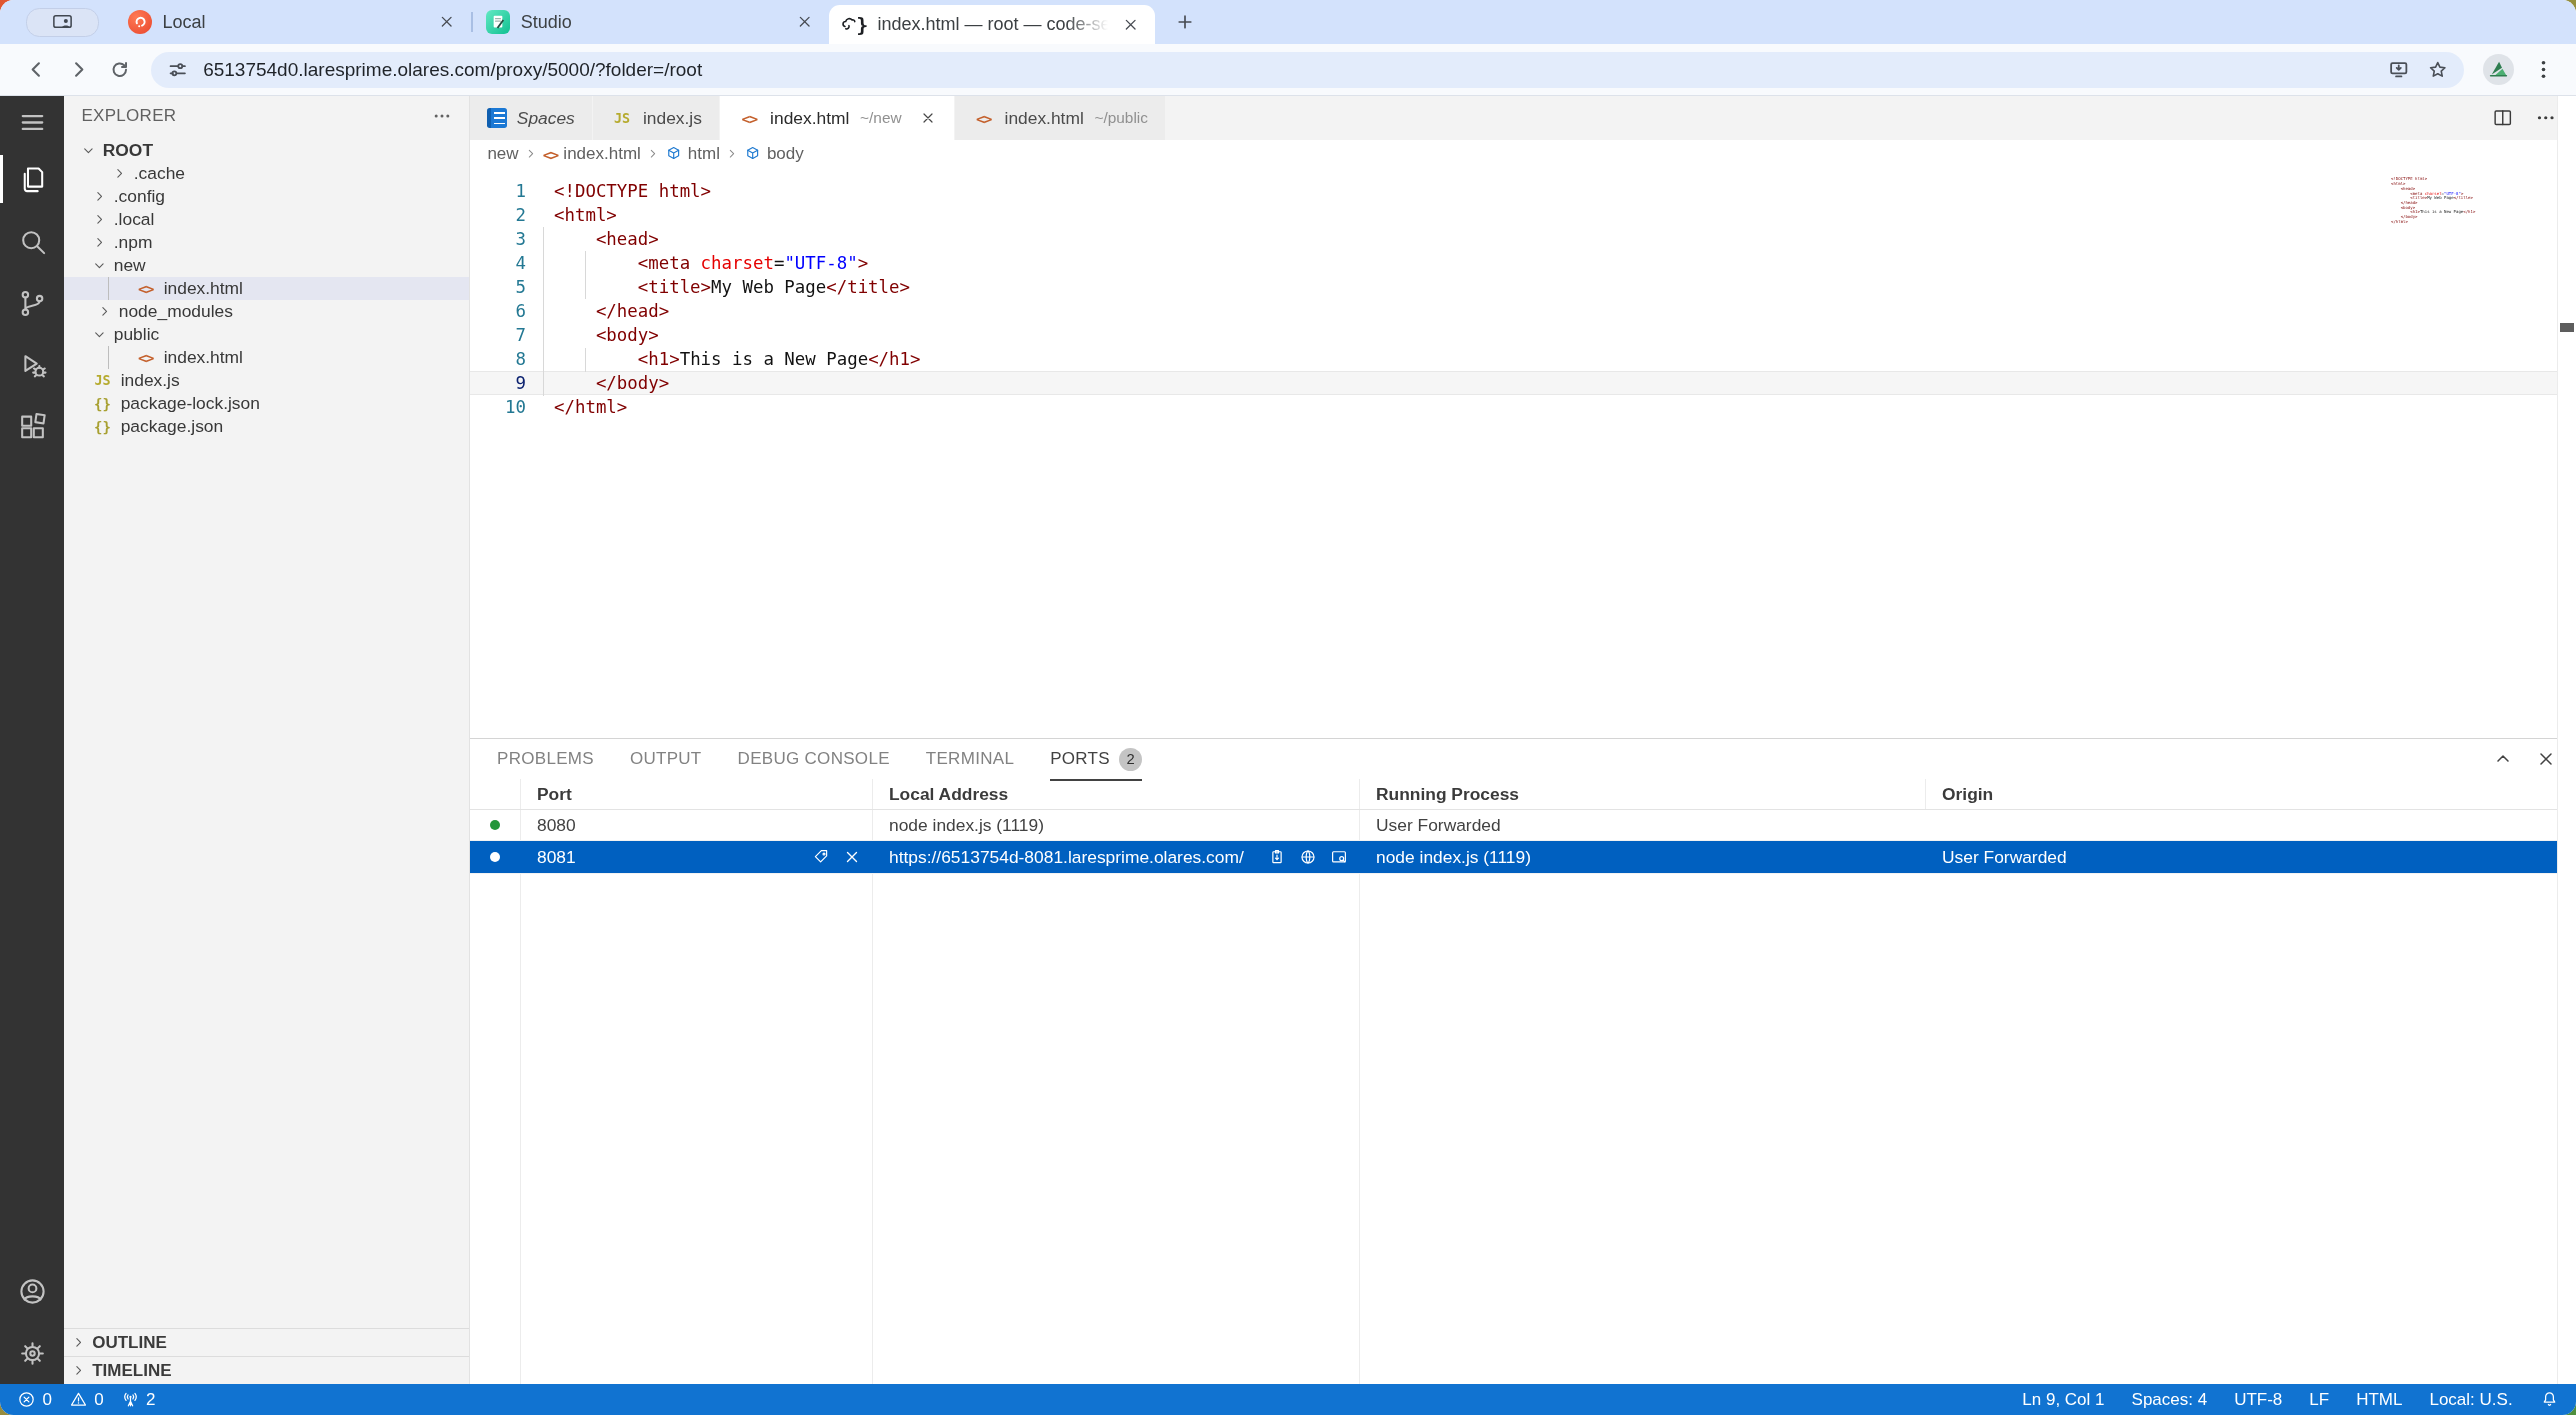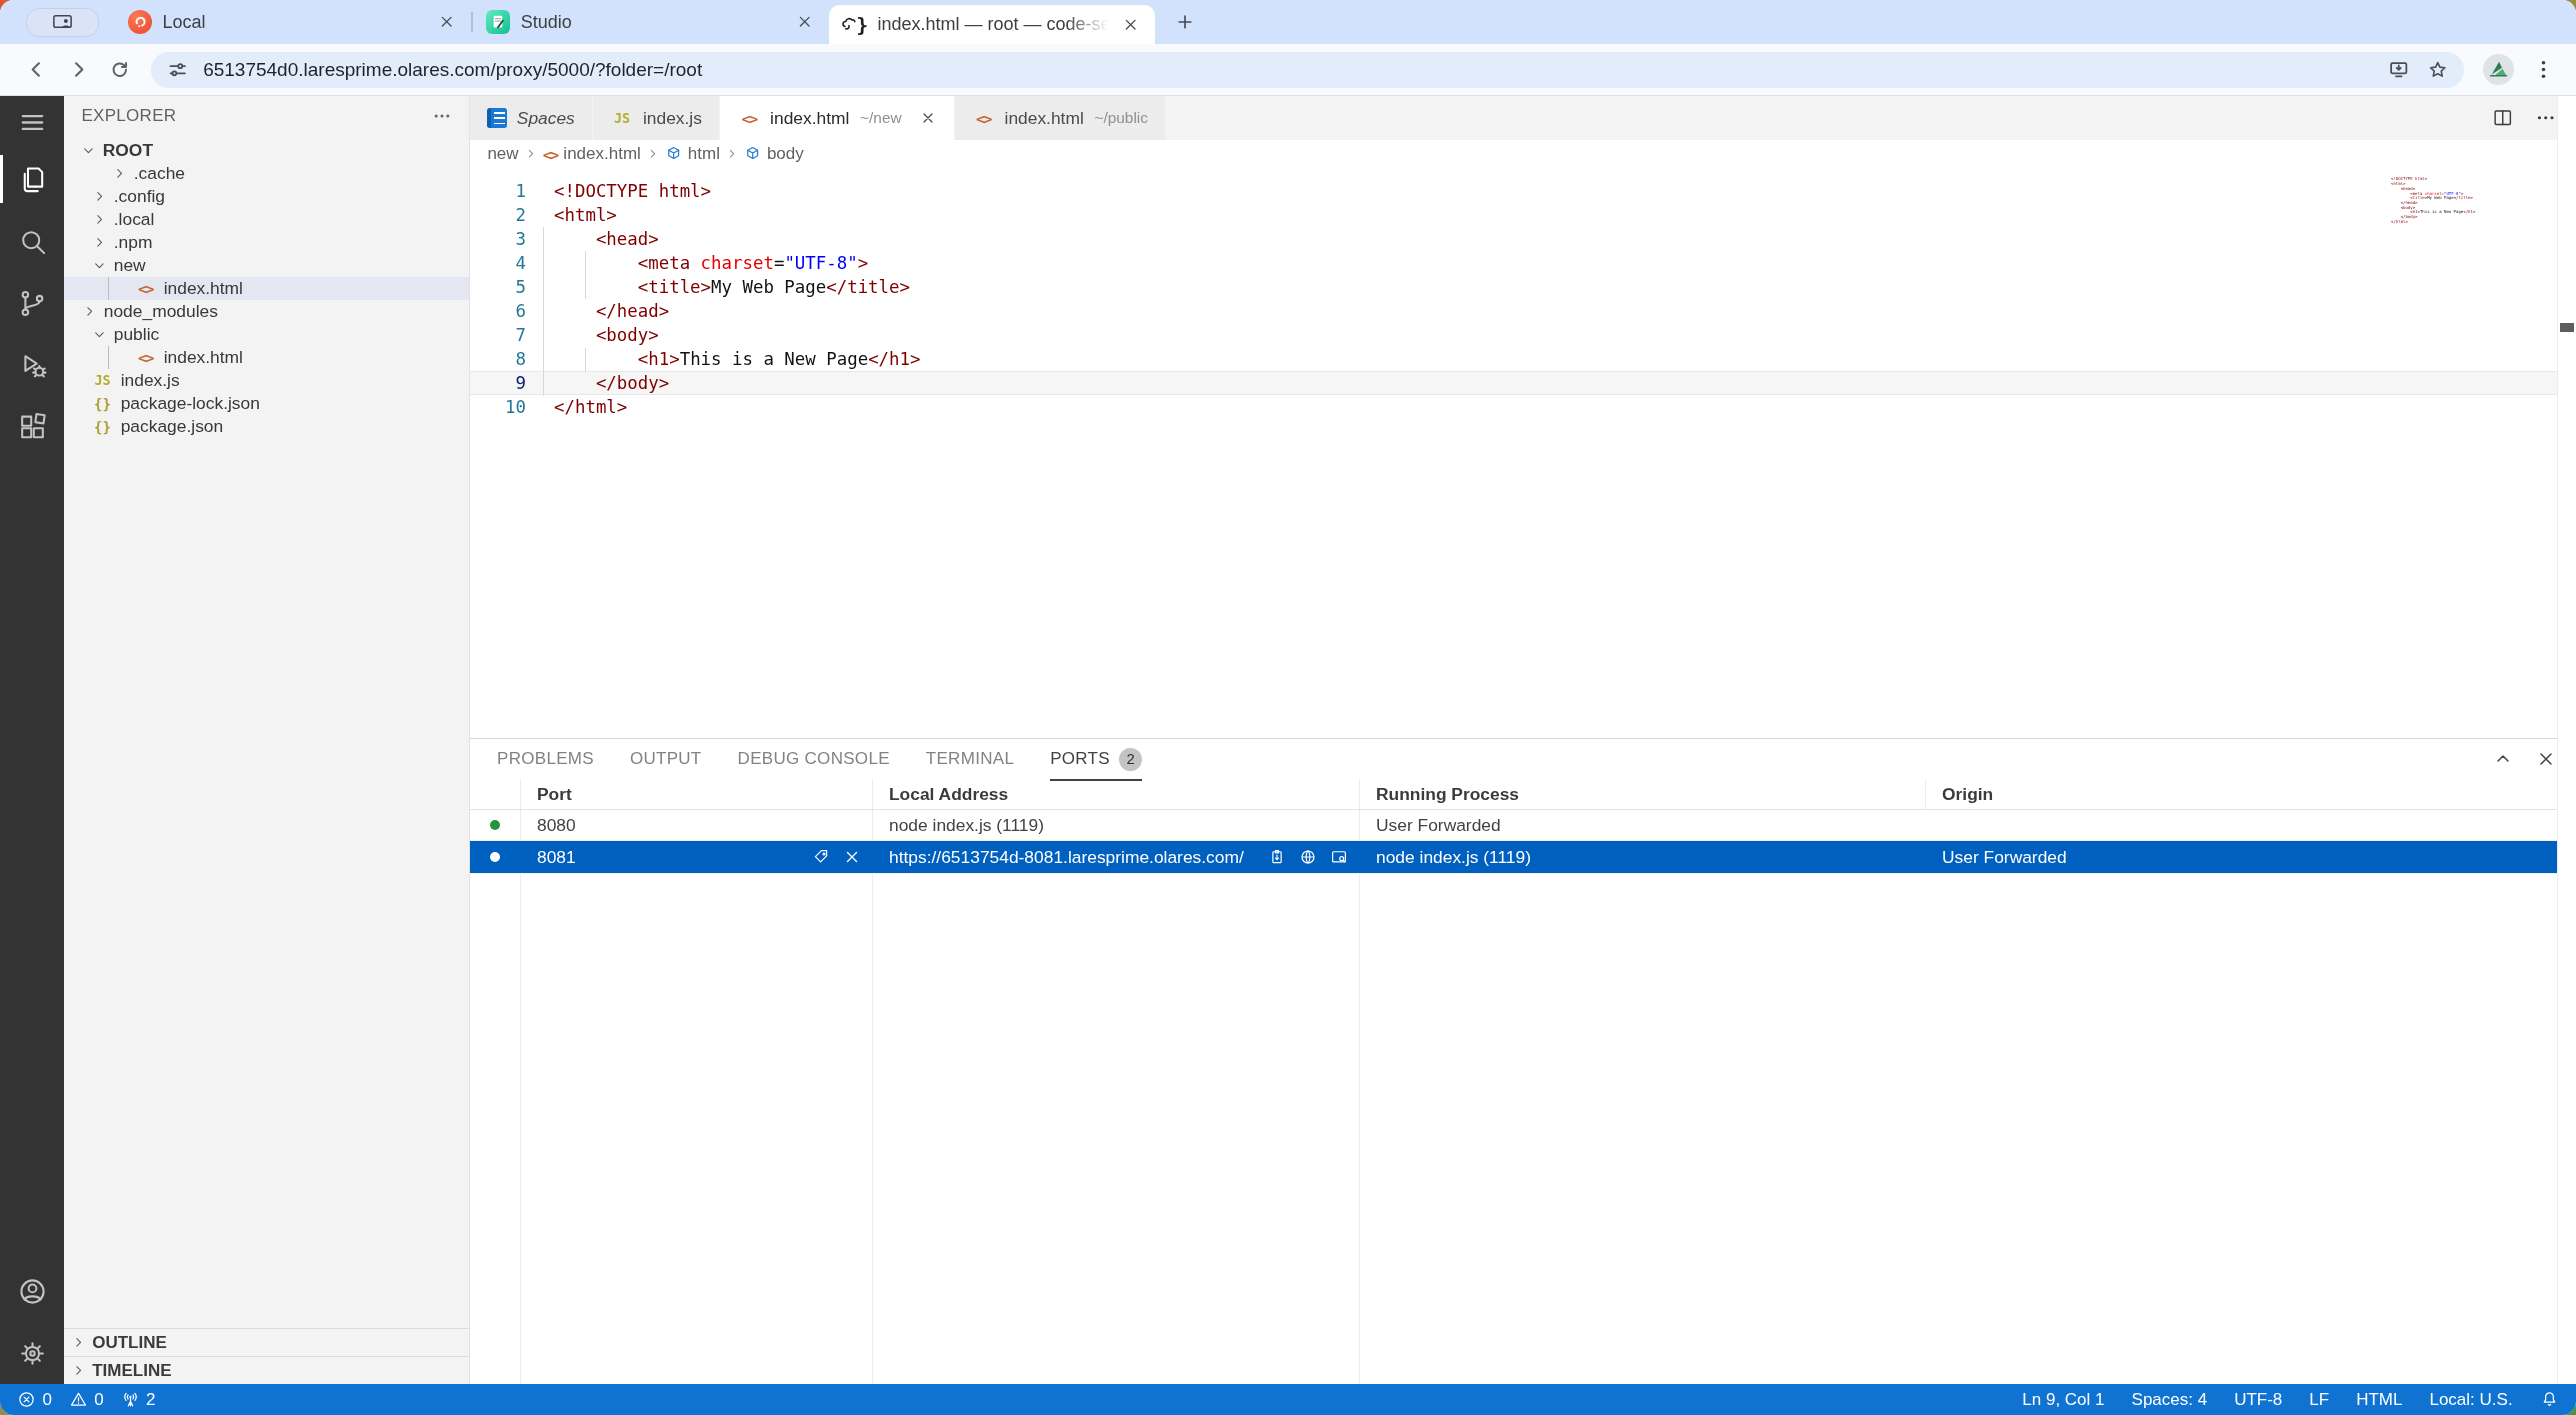--- a/index.html
+++ b/index.html
@@ -443,21 +443,21 @@
                 </svg>
               </span>
             </span>
             <span style="white-space: nowrap; overflow: hidden;">new</span>
           </div>
           <div class="trow selected" style="padding-left: 70px;">
             <span class="guide"></span>
             <span class="fi fi-html">&lt;&gt;</span>
             <span style="white-space: nowrap; overflow: hidden;">index.html</span>
           </div>
-          <div class="trow" style="padding-left: 17px;">
+          <div class="trow" style="padding-left: 32px;">
             <span class="chev">
               <span style="display: flex; align-items: center; justify-content: center;">
                 <svg viewBox="0 0 24 24" fill="none" stroke="currentColor" stroke-width="1.6" stroke-linecap="round" stroke-linejoin="round" style="width: 14.8px; height: 14.8px;">
                   <path d="M9.5 6l6 6-6 6" stroke-width="1.8"></path>
                 </svg>
               </span>
             </span>
             <span style="white-space: nowrap; overflow: hidden;">node_modules</span>
           </div>
           <div class="trow" style="padding-left: 27px;">

